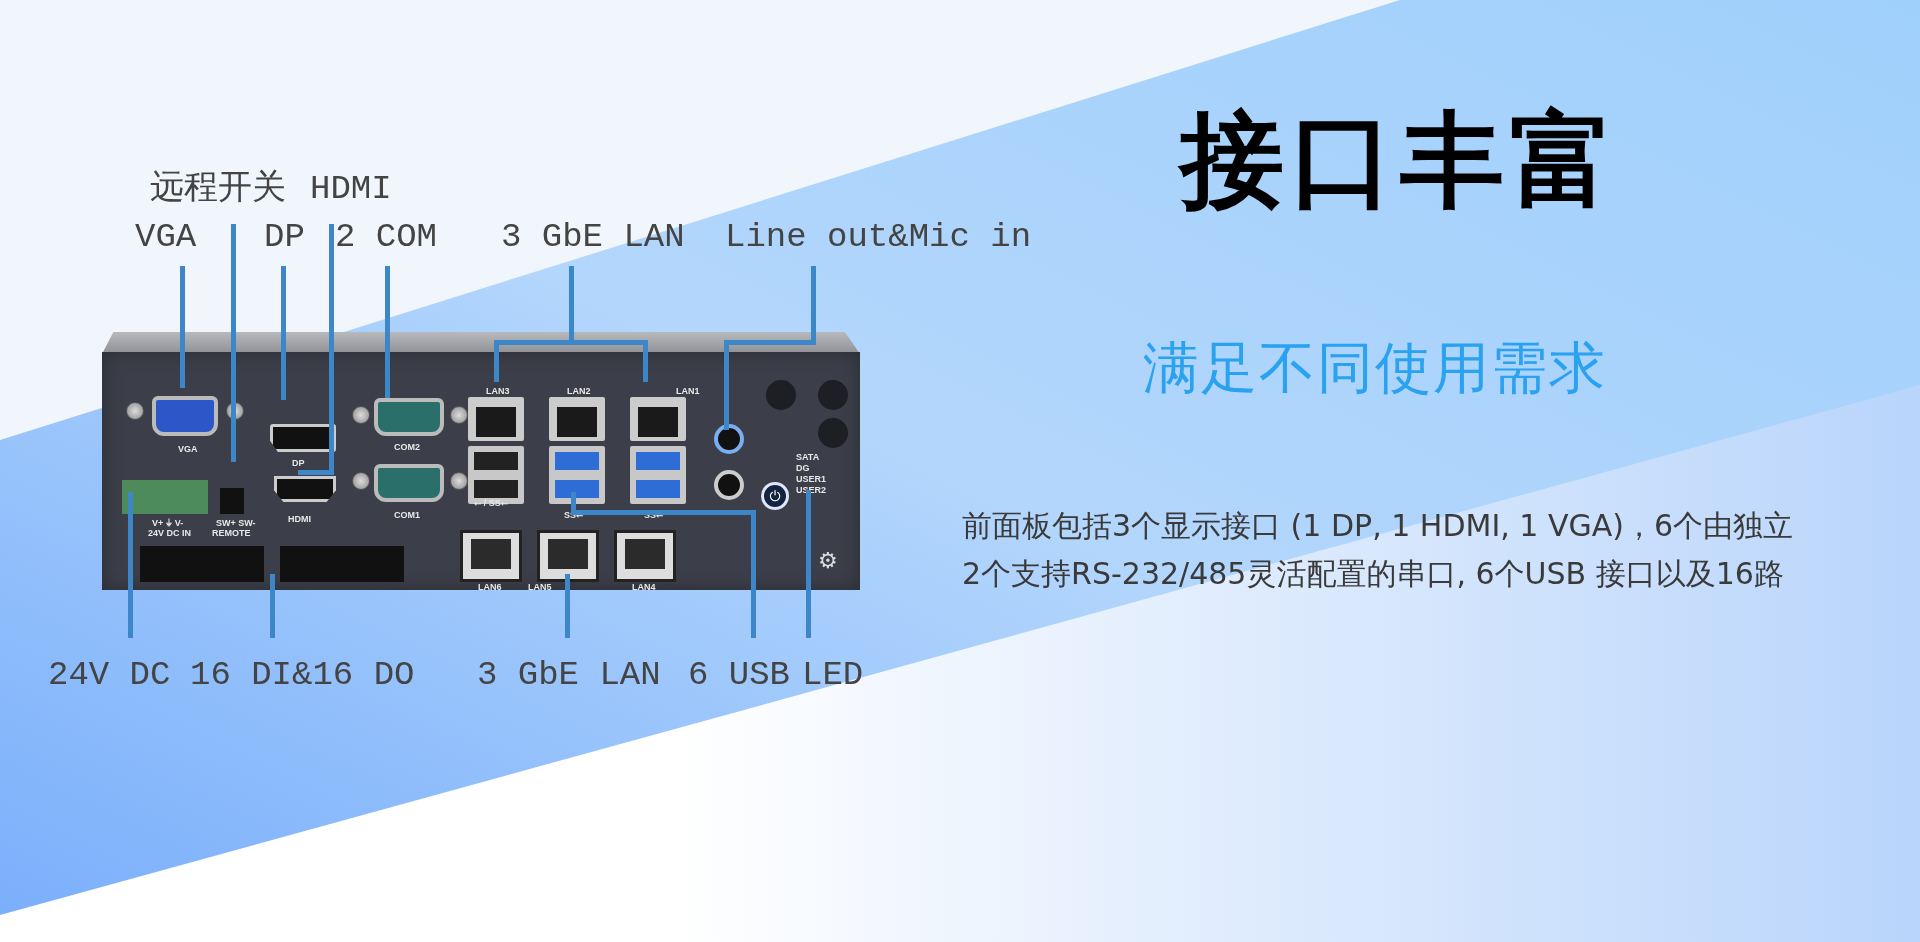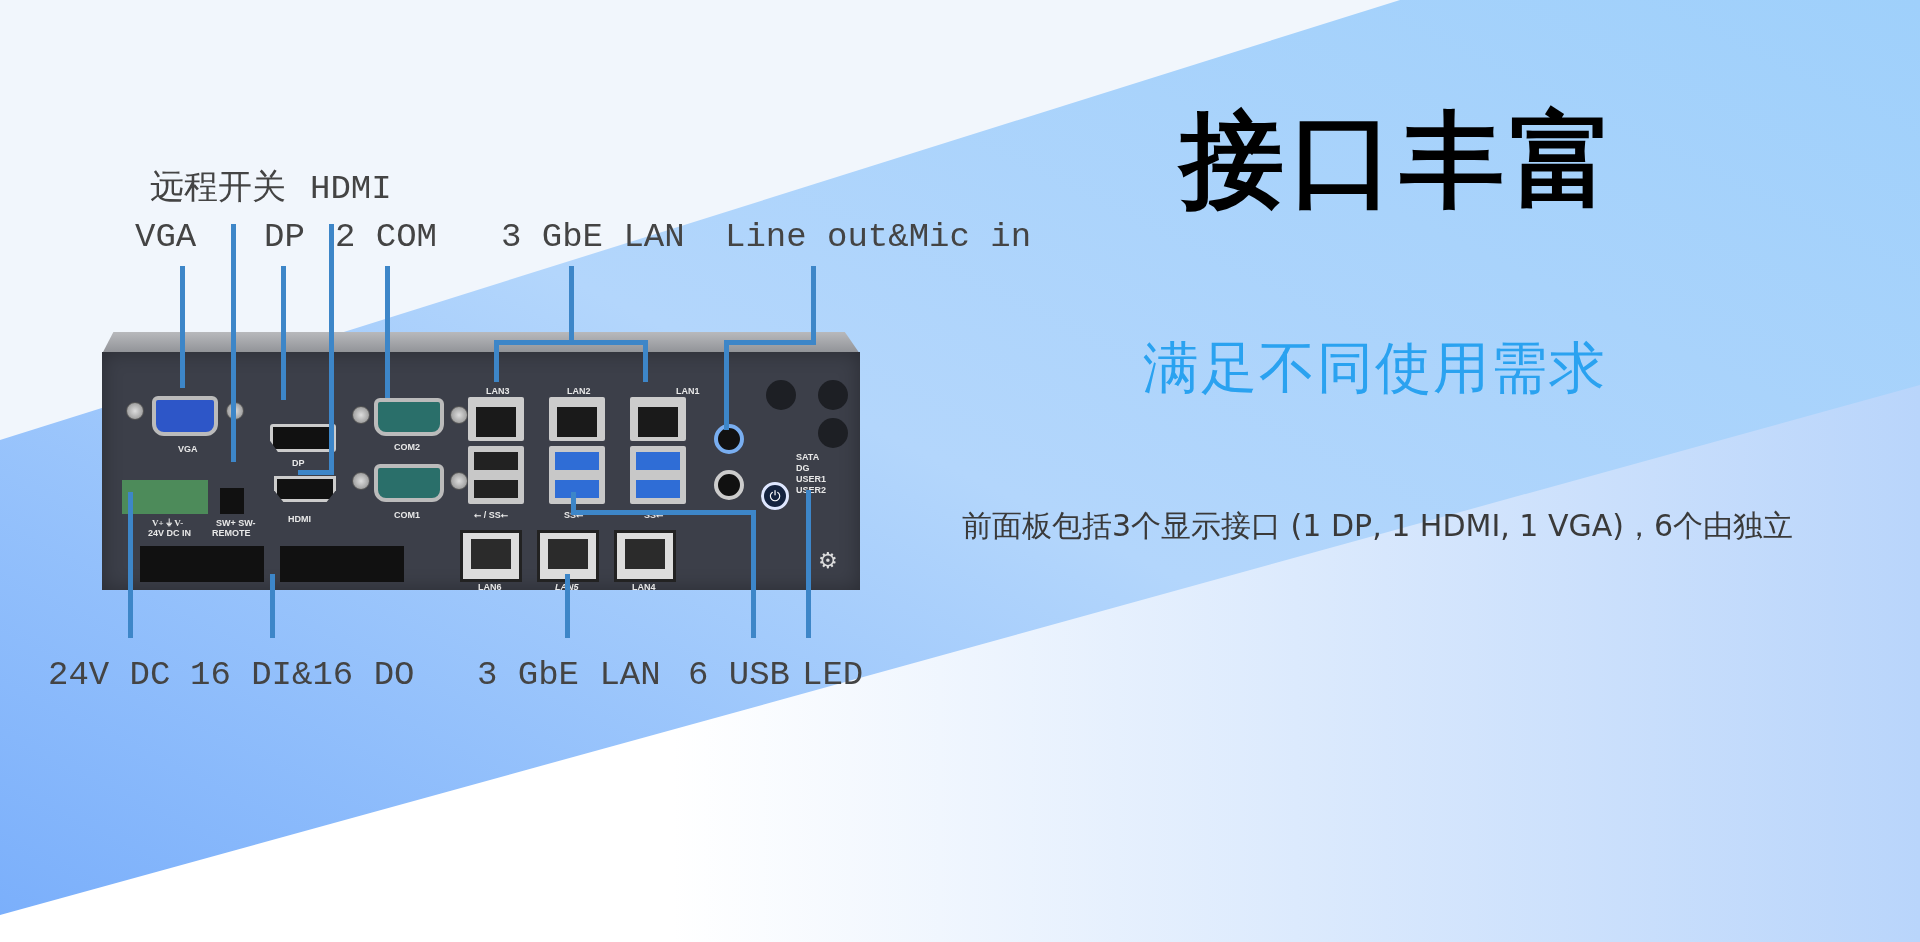--- a/index.html
+++ b/index.html
@@ -56,20 +56,21 @@
   <polygon points="0,942 0,915 780,700 740,700" fill="#ffffff" opacity="0"></polygon>
 </svg>
 <svg class="bg" width="1920" height="942" viewBox="0 0 1920 942">
   <polygon points="0,915 800,700 0,700" fill="#7fb2fb" opacity="0.0"></polygon>
 </svg>
 
 <div class="title">接口丰富</div>
 <div class="subtitle">满足不同使用需求</div>
 <div class="para">
   <div>前面板包括3个显示接口 (1 DP, 1 HDMI, 1 VGA)，6个由独立</div>
+  <div>2个支持RS-232/485灵活配置的串口, 6个USB 接口以及16路</div>
 </div>
 
 <div class="label" style="left:150px;top:172px;">远程开关</div>
 <div class="label" style="left:310px;top:172px;">HDMI</div>
 <div class="label" style="left:135px;top:220px;">VGA</div>
 <div class="label" style="left:264px;top:220px;">DP</div>
 <div class="label" style="left:335px;top:220px;">2 COM</div>
 <div class="label" style="left:501px;top:220px;">3 GbE LAN</div>
 <div class="label" style="left:725px;top:220px;">Line out&amp;Mic in</div>
 
@@ -82,21 +83,21 @@
 <div class="device">
   <div class="dev-top"></div>
   <div class="dev-face">
 
     <div class="screw" style="left:24px;top:50px;"></div>
     <div class="vga" style="left:50px;top:44px;"></div>
     <div class="screw" style="left:124px;top:50px;"></div>
     <div class="port-lbl" style="left:76px;top:92px;">VGA</div>
 
     <div class="green-block"></div>
-    <div class="port-lbl" style="left:50px;top:166px;font-family:Liberation Serif, serif;">V+ ⏚ V-</div>
+    <div class="port-lbl" style="left:50px;top:166px;">V+ ⏚ V-</div>
     <div class="port-lbl" style="left:46px;top:176px;">24V DC IN</div>
 
     <div class="terminal" style="left:118px;top:136px;width:24px;height:26px;"></div>
     <div class="port-lbl" style="left:114px;top:166px;">SW+ SW-</div>
     <div class="port-lbl" style="left:110px;top:176px;">REMOTE</div>
 
     <div class="dp" style="left:168px;top:72px;"></div>
     <div class="port-lbl" style="left:190px;top:106px;">DP</div>
     <div class="hdmi" style="left:172px;top:124px;"></div>
     <div class="port-lbl" style="left:186px;top:162px;">HDMI</div>
@@ -125,29 +126,29 @@
       <div class="usb-slot" style="top:34px;"></div>
     </div>
     <div class="usb-stack" style="left:447px;top:94px;">
       <div class="usb-slot blue" style="top:6px;"></div>
       <div class="usb-slot blue" style="top:34px;"></div>
     </div>
     <div class="usb-stack" style="left:528px;top:94px;">
       <div class="usb-slot blue" style="top:6px;"></div>
       <div class="usb-slot blue" style="top:34px;"></div>
     </div>
-    <div class="port-lbl" style="left:372px;top:158px;">⭠ / SS⭠</div>
+    <div class="port-lbl" style="left:372px;top:146px;">⭠ / SS⭠</div>
     <div class="port-lbl" style="left:462px;top:158px;">SS⭠</div>
     <div class="port-lbl" style="left:542px;top:158px;">SS⭠</div>
 
     <div class="rj45b" style="left:358px;top:178px;"></div>
     <div class="rj45b" style="left:435px;top:178px;"></div>
     <div class="rj45b" style="left:512px;top:178px;"></div>
     <div class="port-lbl" style="left:376px;top:230px;">LAN6</div>
-    <div class="port-lbl" style="left:453px;top:230px;font-style:italic;">LAN5</div>
+    <div class="port-lbl" style="left:426px;top:230px;">LAN5</div>
     <div class="port-lbl" style="left:530px;top:230px;">LAN4</div>
 
     <div class="jack" style="left:612px;top:72px;border:4px solid #79aef0;"></div>
     <div class="jack" style="left:612px;top:118px;border:4px solid #ccc;"></div>
 
     <div class="abs" style="left:659px;top:130px;width:22px;height:22px;border-radius:50%;background:#14233f;border:3px solid #dfe7ff;color:#fff;font-size:14px;text-align:center;line-height:22px;">⏻</div>
 
     <div class="antenna" style="left:664px;top:28px;"></div>
     <div class="antenna" style="left:716px;top:28px;"></div>
     <div class="antenna" style="left:716px;top:66px;"></div>

